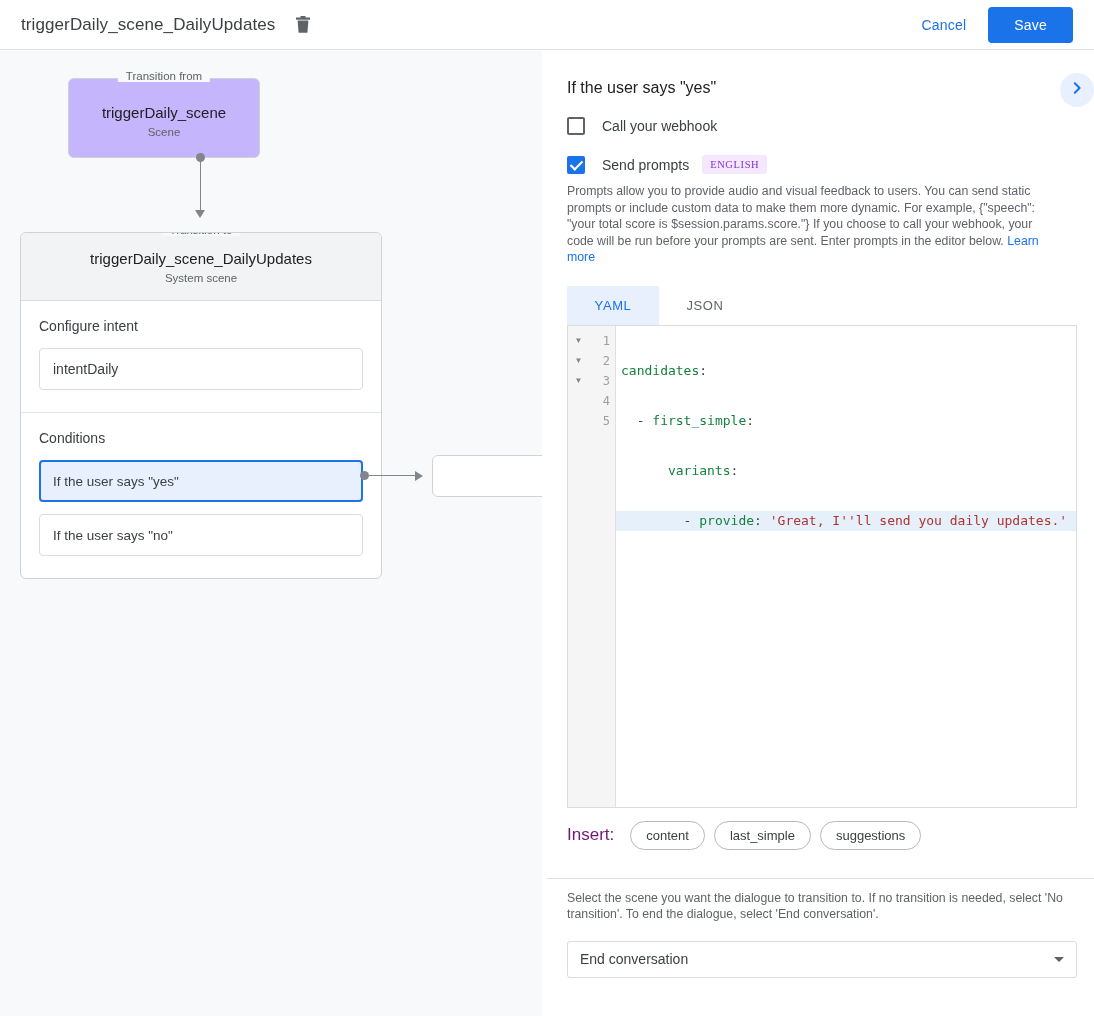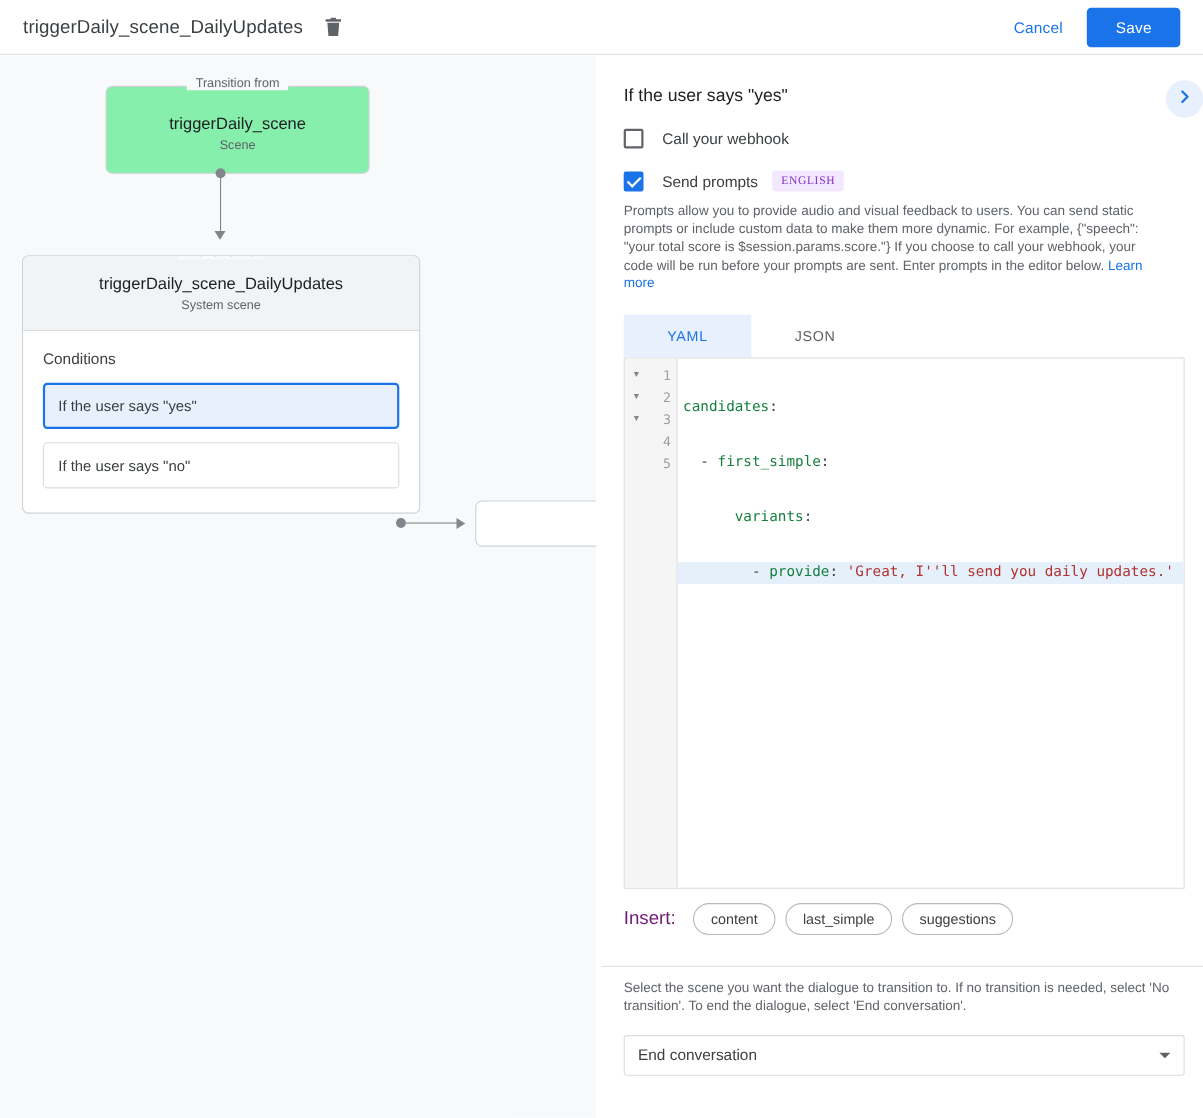--- a/index.html
+++ b/index.html
@@ -63,23 +63,23 @@
   .canvas {
     position: absolute;
     left: 0; top: 51px;
     width: 542px; height: 965px;
     background: #f7f9fa;
     overflow: hidden;
   }
 
   .node-from {
     position: absolute;
-    left: 96px; top: 27px;
-    width: 240px; height: 80px;
-    background: #86efac;
+    left: 68px; top: 27px;
+    width: 192px; height: 80px;
+    background: #c4b5fd;
     border: 1px solid #cdd3d8;
     border-radius: 6px;
   }
   .node-legend {
     position: absolute;
     top: -9px; left: 50%;
     transform: translateX(-50%);
     background: #f7f9fa;
     padding: 0 8px;
     font-size: 11.5px;
@@ -269,21 +269,21 @@
     color: #5f6368;
     max-width: 530px;
   }
   .link { color: #1a73e8; cursor: pointer; text-decoration: none; }
 
   .tabs {
     display: flex;
     margin: 20px 0 0 20px;
   }
   .tab {
-    width: 116px;
+    width: 92px;
     text-align: center;
     padding: 12px 0;
     font-size: 13px;
     font-weight: 500;
     letter-spacing: .6px;
     color: #5f6368;
     cursor: pointer;
   }
   .tab.active {
     background: #e8f0fe;
@@ -434,20 +434,24 @@
   <div class="edge-vline" style="left:200px; top:107px; height:53px;"></div>
   <div class="edge-arrow-down" style="left:195px; top:159px;"></div>
 
   <div class="node-to">
     <div class="node-legend">Transition to</div>
     <div class="node-to-head">
       <div class="node-title" style="margin-top:0;">triggerDaily_scene_DailyUpdates</div>
       <div class="node-sub">System scene</div>
     </div>
 
+    <div class="section">
+      <div class="section-label">Configure intent</div>
+      <div class="field-box">intentDaily</div>
+    </div>
 
     <div class="section">
       <div class="section-label">Conditions</div>
       <div class="cond-box selected">If the user says "yes"</div>
       <div class="cond-box">If the user says "no"</div>
     </div>
   </div>
 
   <div class="edge-dot" style="left:360px; top:420px;"></div>
   <div class="edge-hline" style="left:369px; top:424px; width:50px;"></div>

